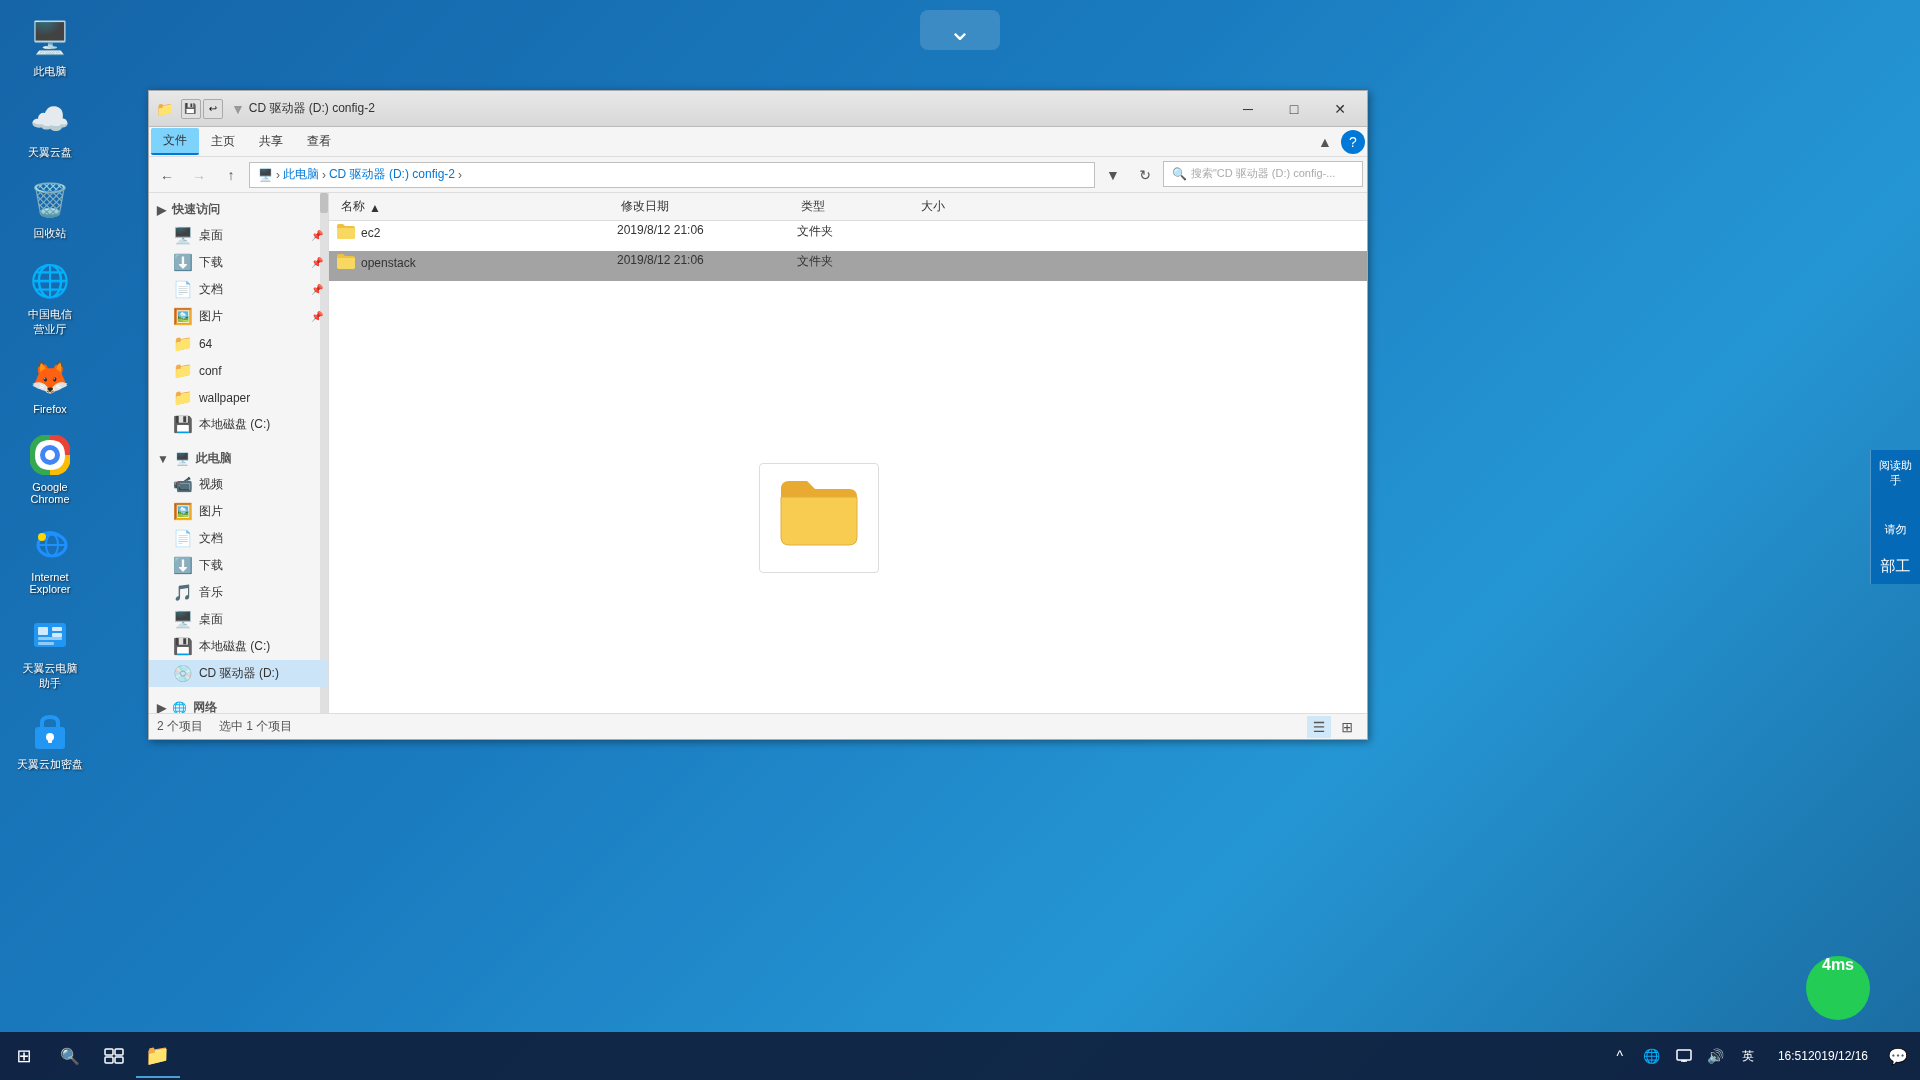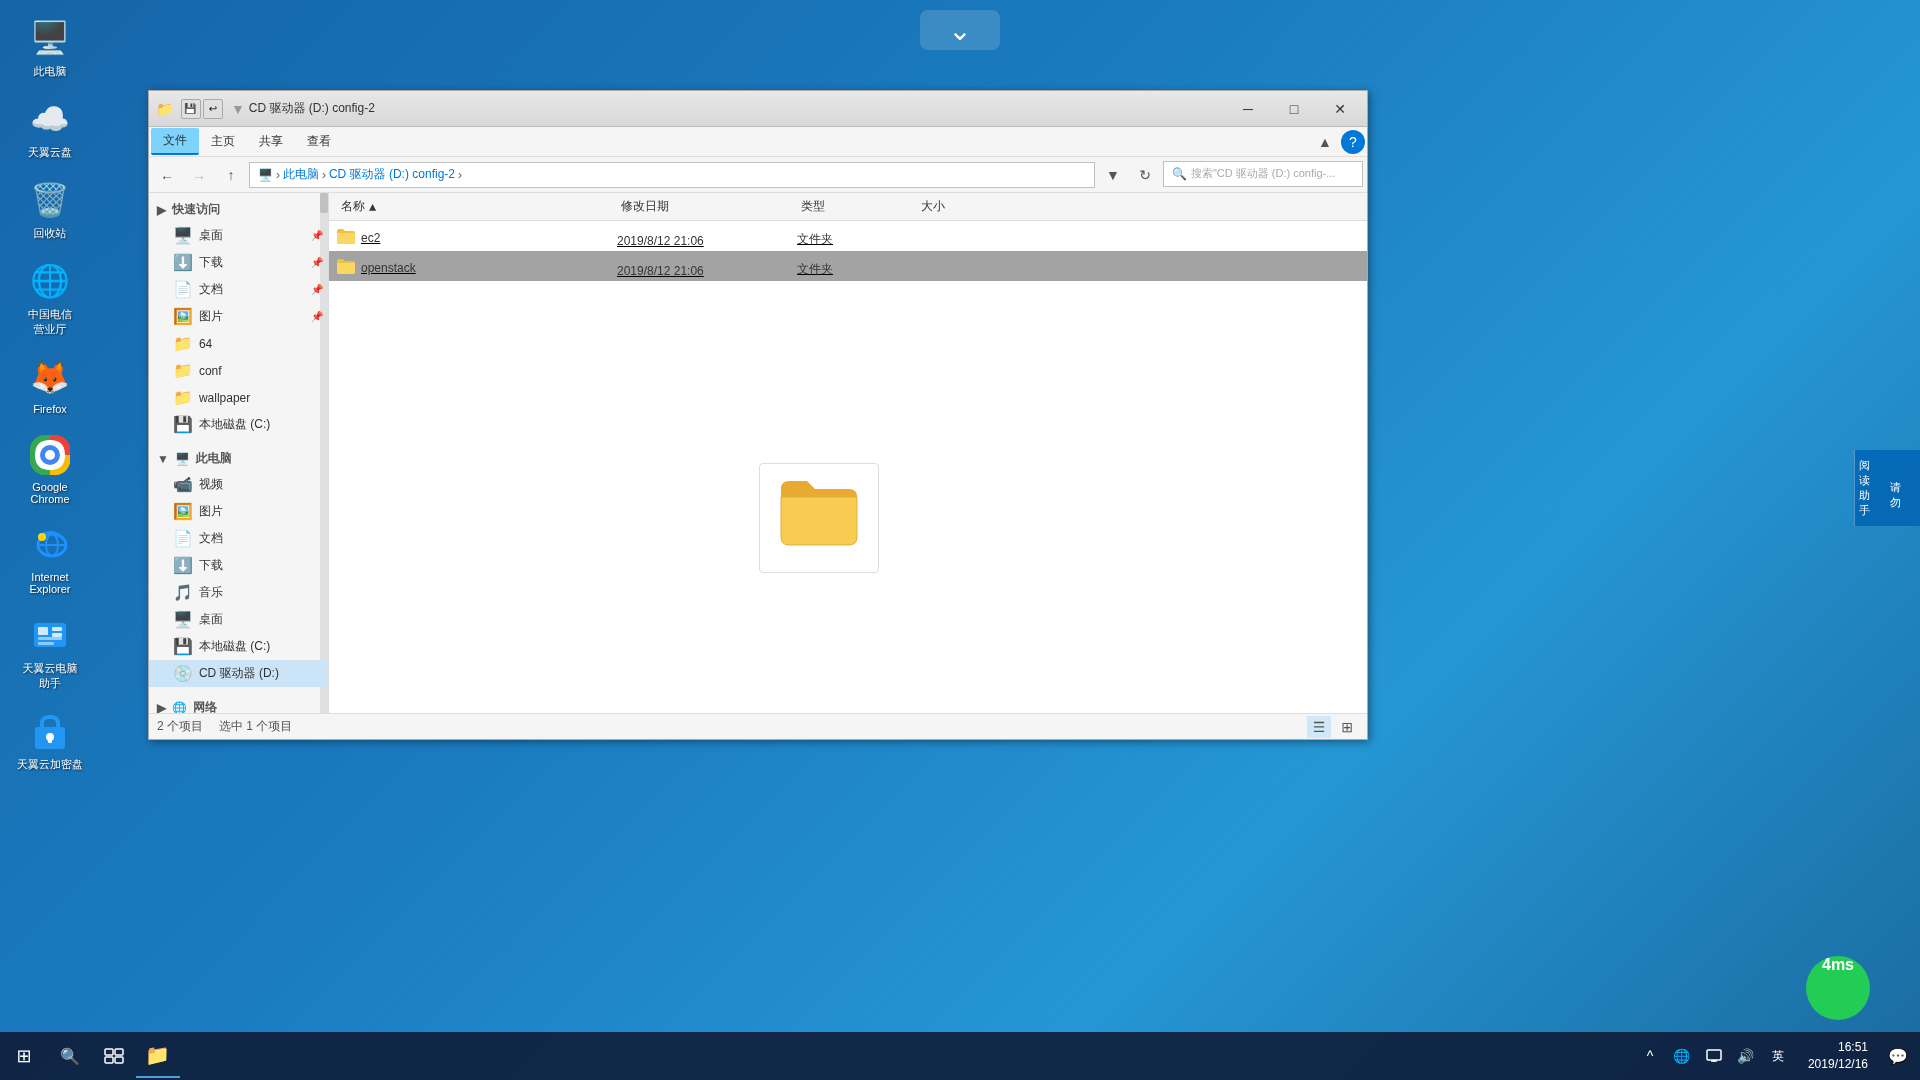--- a/index.html
+++ b/index.html
@@ -65,25 +65,25 @@
       margin-top: 2px;
       text-shadow: 1px 1px 2px rgba(0,0,0,0.7);
       word-break: break-all;
     }
 
     
     .right-panel {
       position: absolute;
       right: 0;
       top: 450px;
-      width: 66px;
+      width: 50px;
       background: rgba(0,100,180,0.85);
       border-left: 1px solid rgba(255,255,255,0.3);
       display: flex;
-      flex-direction: row;
+      flex-direction: column;
       align-items: center;
       padding: 8px 4px;
       gap: 20px;
       color: white;
       font-size: 11px;
     }
     .right-panel-item {
       text-align: center;
       cursor: pointer;
       color: white;
@@ -157,21 +157,21 @@
       width: 28px;
       height: 28px;
       display: flex;
       align-items: center;
       justify-content: center;
       cursor: pointer;
       font-size: 14px;
     }
     .taskbar-clock {
       display: flex;
-      flex-direction: column;
+      flex-direction: row;
       align-items: flex-end;
       color: white;
       font-size: 12px;
       padding: 0 8px;
       cursor: pointer;
       line-height: 1.4;
     }
     .taskbar-notification {
       width: 44px;
       height: 44px;
@@ -422,35 +422,33 @@
     }
     .file-header-col {
       font-size: 12px;
       color: #333;
       cursor: pointer;
       padding: 0 4px;
       display: flex;
       align-items: flex-end;
       gap: 4px;
       user-select: none;
-      font-family: Liberation Mono, monospace;
     }
     .col-name { width: 280px; }
     .col-date { width: 180px; }
     .col-type { width: 120px; }
     .col-size { width: 100px; }
 
     .file-row {
       display: flex;
-      align-items: flex-end;
+      align-items: flex-start;
       padding: 2px 8px;
       height: 30px;
       cursor: pointer;
       border-bottom: 1px solid transparent;
-      text-decoration: underline;
     }
     .file-row.selected { background: #a3a3a3; }
     .file-col {
       font-size: 12px;
       color: #333;
       display: flex;
       align-items: center;
       gap: 6px;
       overflow: hidden;
       text-overflow: ellipsis;

